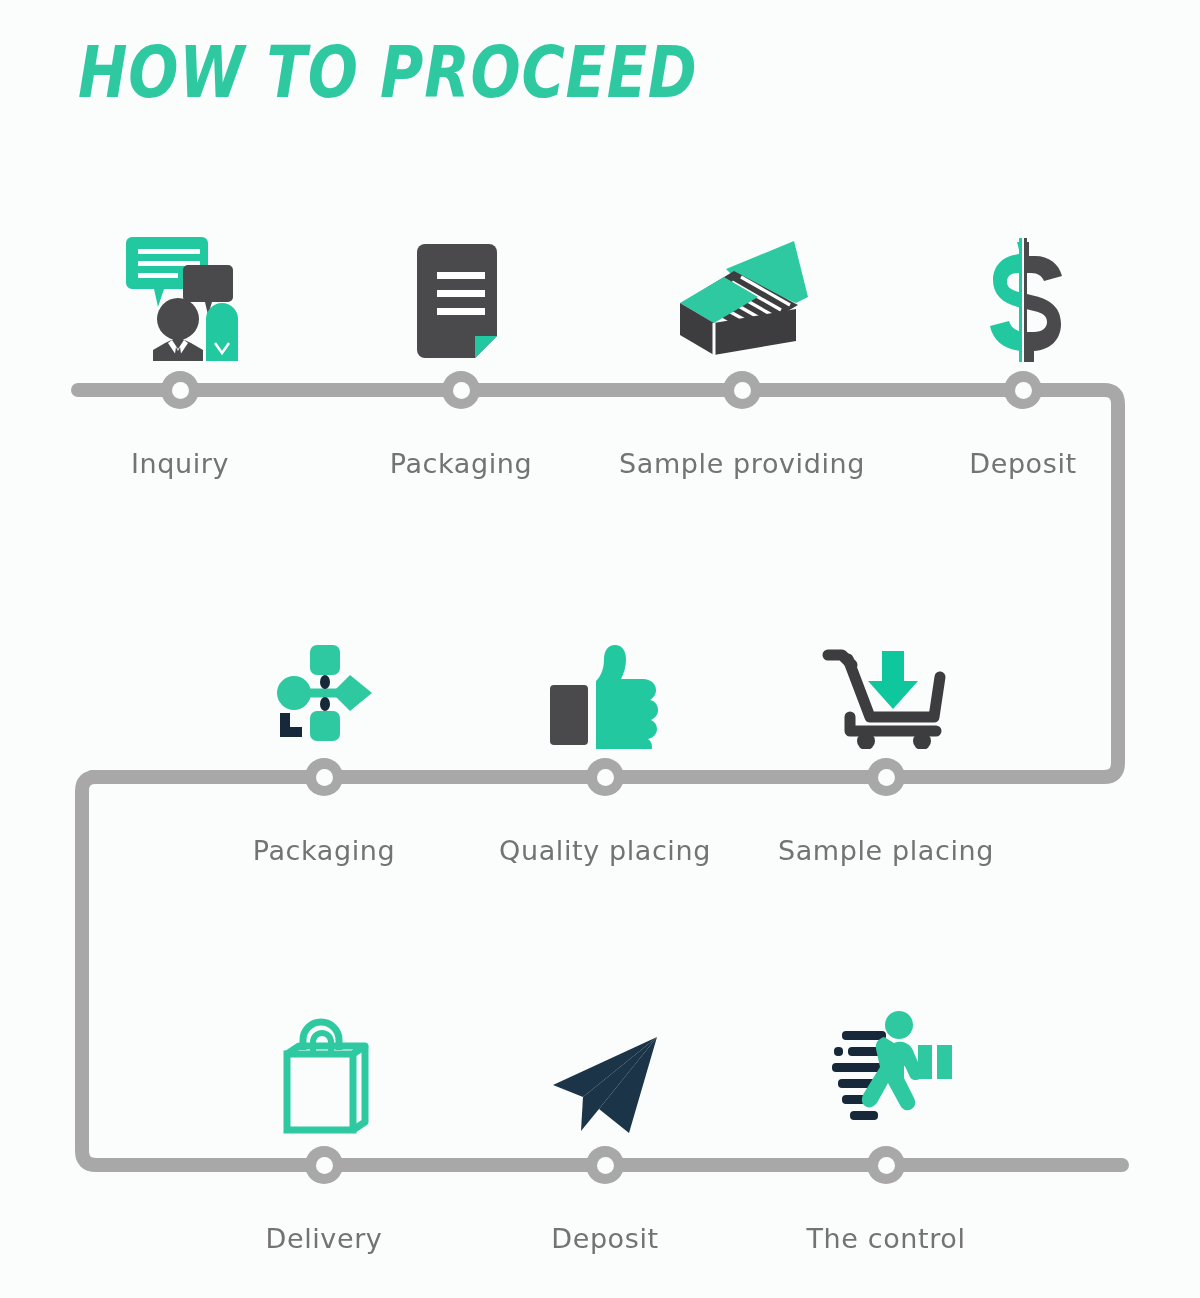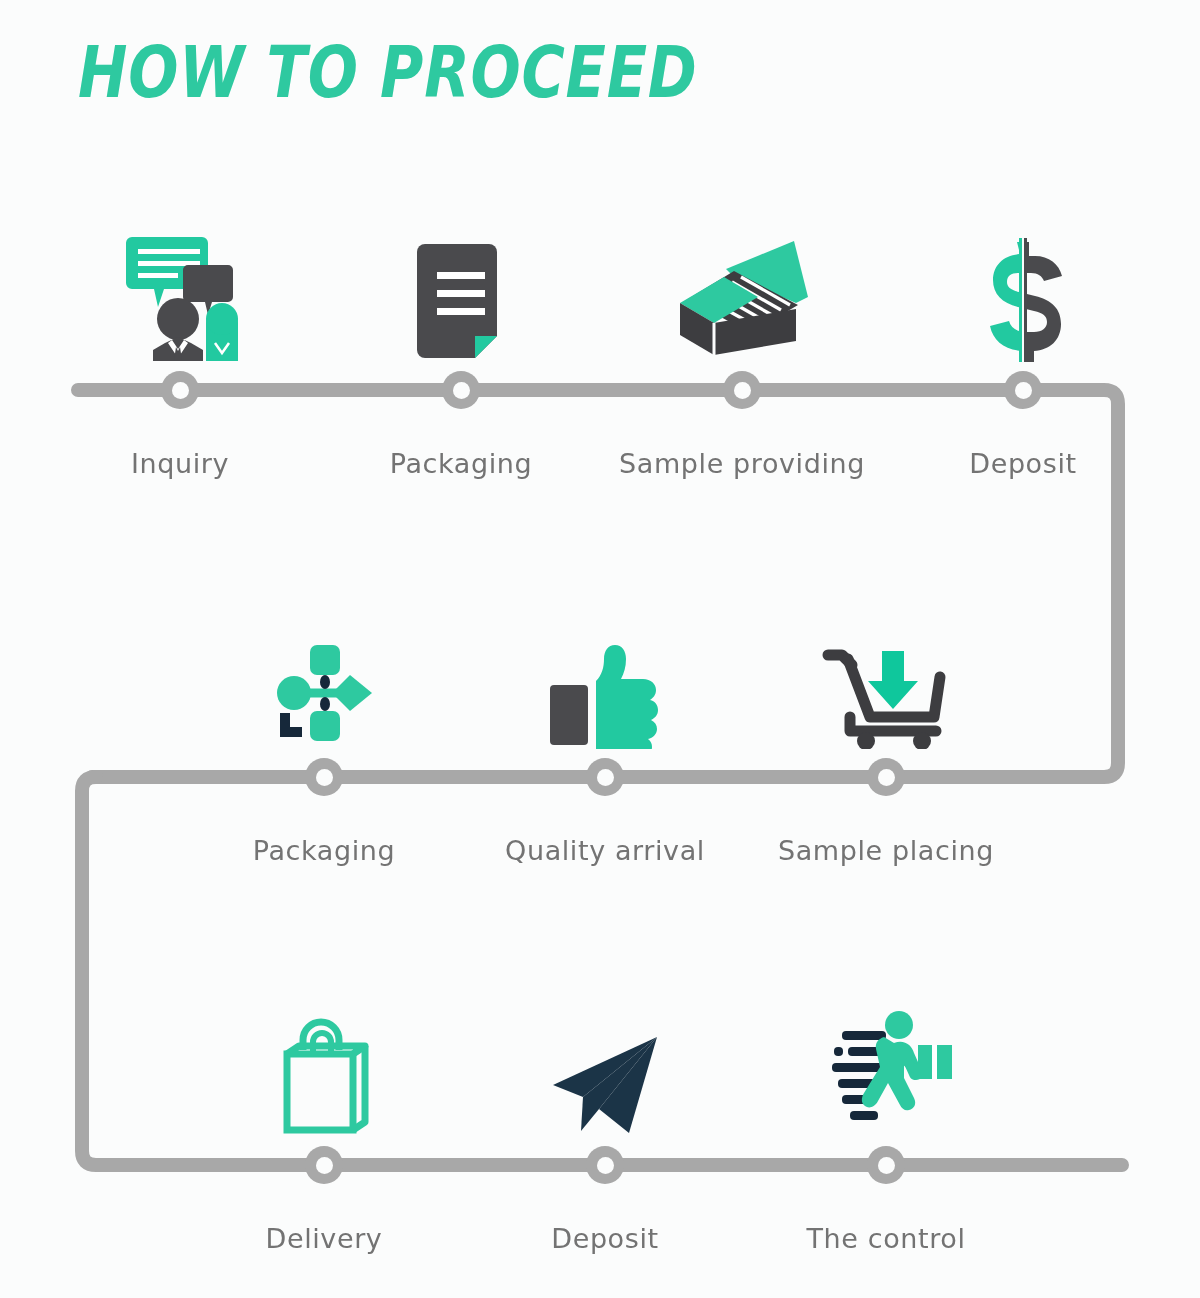--- a/index.html
+++ b/index.html
@@ -195,21 +195,21 @@
   </div>
 
   <div class="node" style="left:605px; top:777px;">
     <div class="icon">
       <svg width="118" height="112" viewBox="0 0 118 112">
         <path d="M8 48 h30 a4 4 0 0 1 4 4 v52 a4 4 0 0 1 -4 4 H8 a4 4 0 0 1 -4 -4 V52 a4 4 0 0 1 4 -4 Z" fill="#4a4a4d"></path>
         <path d="M50 44 c6 -6 8 -14 8 -22 c0 -8 4 -14 11 -14 c7 0 11 6 11 14 c0 8 -2 14 -5 20 h22 c8 0 13 5 13 11 c0 5 -3 8 -6 10 c5 1 8 5 8 10 c0 5 -3 8 -7 10 c4 2 6 5 6 9 c0 5 -4 9 -9 10 c3 2 4 5 4 8 c0 6 -5 10 -12 10 H50 Z" fill="#22c9a0"></path>
       </svg>
     </div>
     <div class="marker"></div>
-    <div class="label">Quality arrival</div>
+    <div class="label">Quality placing</div>
   </div>
 
   <div class="node" style="left:886px; top:777px;">
     <div class="icon">
       <svg width="128" height="112" viewBox="0 0 128 112">
         <path d="M6 18 h14 l10 10" fill="none" stroke="#3d3d40" stroke-width="11" stroke-linecap="round" stroke-linejoin="round"></path>
         <path d="M26 22 L48 80 H112 L118 40" fill="none" stroke="#3d3d40" stroke-width="11" stroke-linecap="round" stroke-linejoin="round"></path>
         <path d="M28 80 v14 h86" fill="none" stroke="#3d3d40" stroke-width="11" stroke-linecap="round" stroke-linejoin="round"></path>
         <circle cx="44" cy="104" r="9" fill="#3d3d40"></circle>
         <circle cx="100" cy="104" r="9" fill="#3d3d40"></circle>

